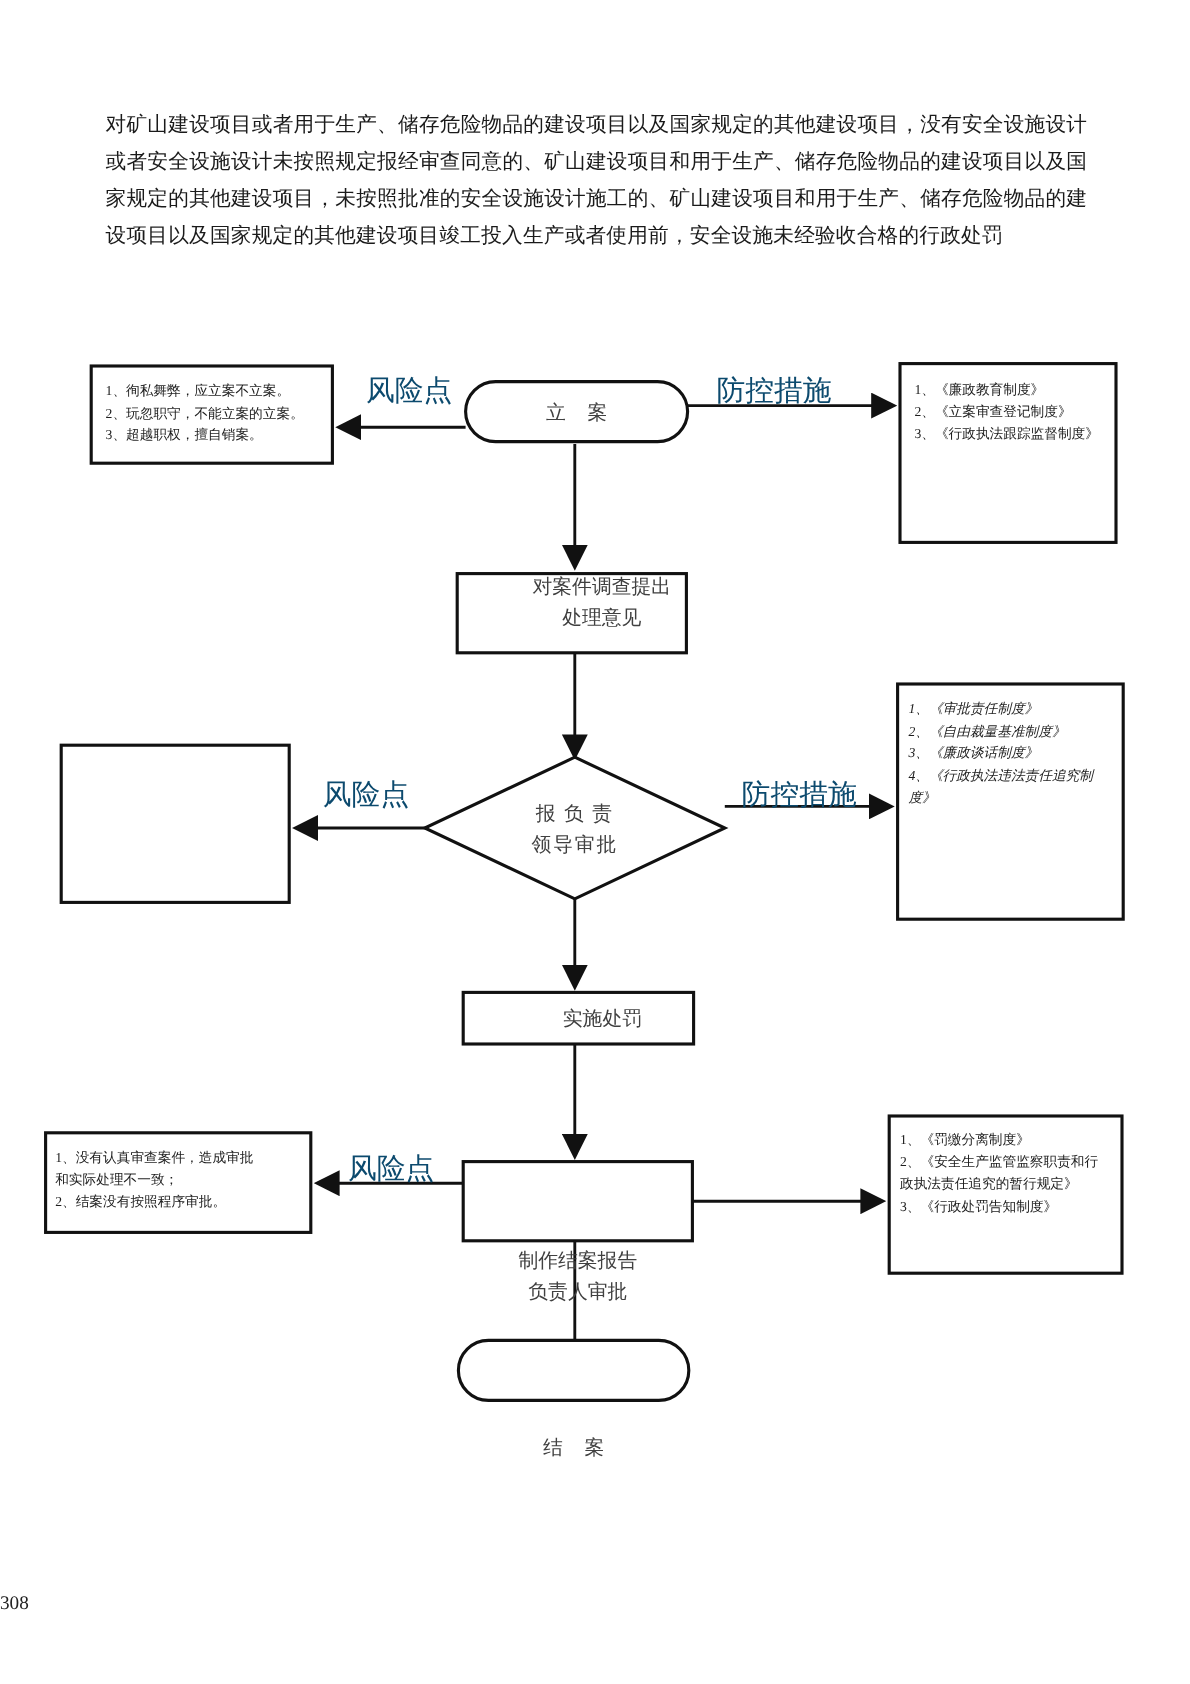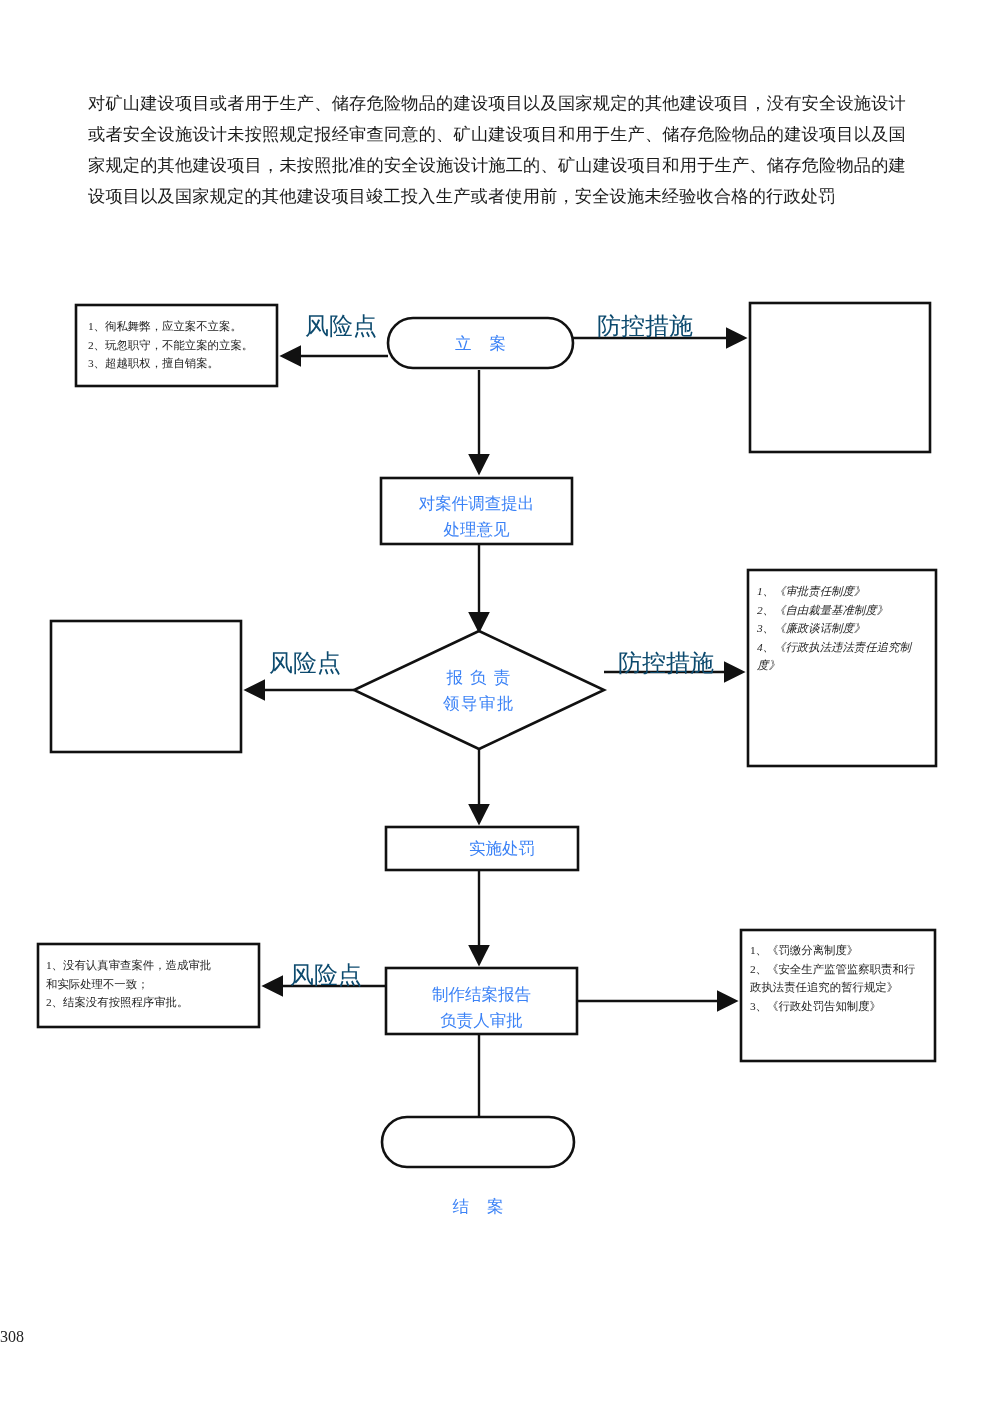--- a/index.html
+++ b/index.html
@@ -48,21 +48,21 @@
     top: 0;
     width: 992px;
     height: 1403px;
   }
   
   .node-text {
     position: absolute;
     text-align: center;
     font-size: 16.5px;
     line-height: 26px;
-    color: #3b82f6;
+    color: #404040;
     pointer-events: none;
     white-space: pre-line;
   }
   .node-text.spaced { letter-spacing: 7px; text-indent: 7px; }
 
   .edge-label {
     position: absolute;
     font-size: 24px;
     line-height: 22px;
     color: #0c4a6e;
@@ -137,42 +137,45 @@
     <line x1="386" y1="986" x2="265" y2="986" stroke="#111111" stroke-width="2.4" marker-end="url(#arrow)"></line>
     <line x1="577" y1="1001" x2="735" y2="1001" stroke="#111111" stroke-width="2.4" marker-end="url(#arrow)"></line>
 
     <line x1="479" y1="1034" x2="479" y2="1117" stroke="#111111" stroke-width="2.4"></line>
 
     <rect x="382" y="1117" width="192" height="50" rx="25" ry="25" fill="#ffffff" stroke="#111111" stroke-width="2.6"></rect>
   </svg>
 
   <div class="node-text spaced" style="left:388px; top:331px; width:185px;">立  案</div>
 
-  <div class="node-text" style="left:381px; top:491px; width:191px;">对案件调查提出
+  <div class="node-text" style="left:381px; top:476px; width:191px;padding-left:25px;">对案件调查提出
 处理意见</div>
 
   <div class="node-text" style="left:354px; top:665px; width:250px; letter-spacing:1.5px;">报 负 责
 领导审批</div>
 
   <div class="node-text" style="left:386px; top:836px; width:192px;margin-left:20px;">实施处罚</div>
 
-  <div class="node-text" style="left:386px; top:982px; width:191px;">制作结案报告
+  <div class="node-text" style="left:386px; top:1038px; width:191px;">制作结案报告
 负责人审批</div>
 
   <div class="node-text spaced" style="left:382px; top:1194px; width:192px;">结  案</div>
 
   <div class="edge-label" style="left:305px; top:315px;">风险点</div>
   <div class="edge-label" style="left:597px; top:315px;">防控措施</div>
   <div class="edge-label" style="left:269px; top:652px;">风险点</div>
   <div class="edge-label" style="left:618px; top:652px;">防控措施</div>
   <div class="edge-label" style="left:290px; top:964px;">风险点</div>
 
   <div class="side-box-text" style="left:88px; top:317px; width:182px;">1、徇私舞弊，应立案不立案。
 2、玩忽职守，不能立案的立案。
 3、超越职权，擅自销案。</div>
+  <div class="side-box-text" style="left:762px; top:316px; width:162px;">1、《廉政教育制度》
+2、《立案审查登记制度》
+3、《行政执法跟踪监督制度》</div>
 
   <div class="side-box-text" style="left:757px; top:582px; width:175px;font-style:italic;">1、《审批责任制度》
 2、《自由裁量基准制度》
 3、《廉政谈话制度》
 4、《行政执法违法责任追究制
 度》</div>
 
   <div class="side-box-text" style="left:46px; top:956px; width:206px;">1、没有认真审查案件，造成审批
 和实际处理不一致；
 2、结案没有按照程序审批。</div>

